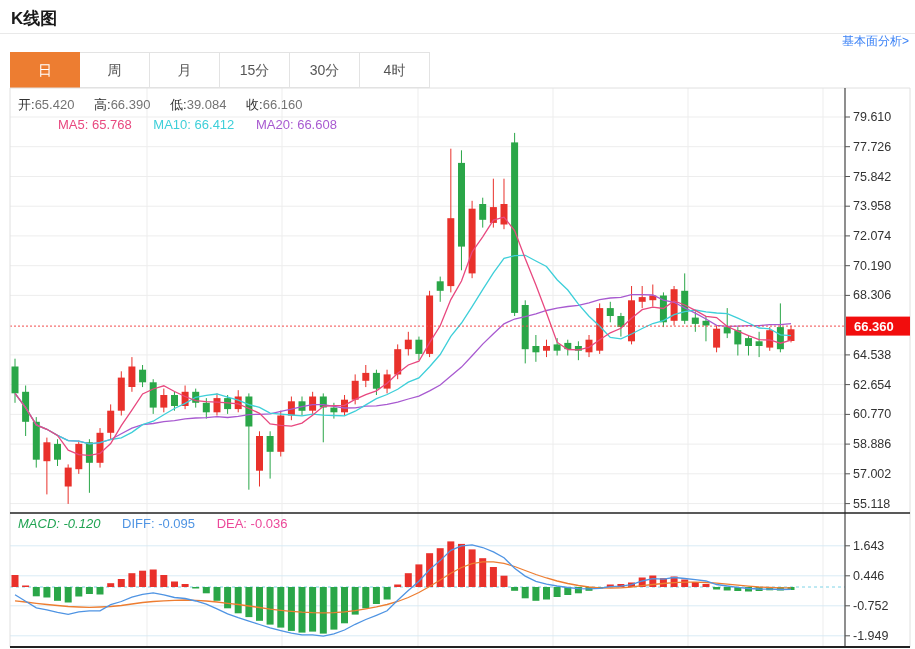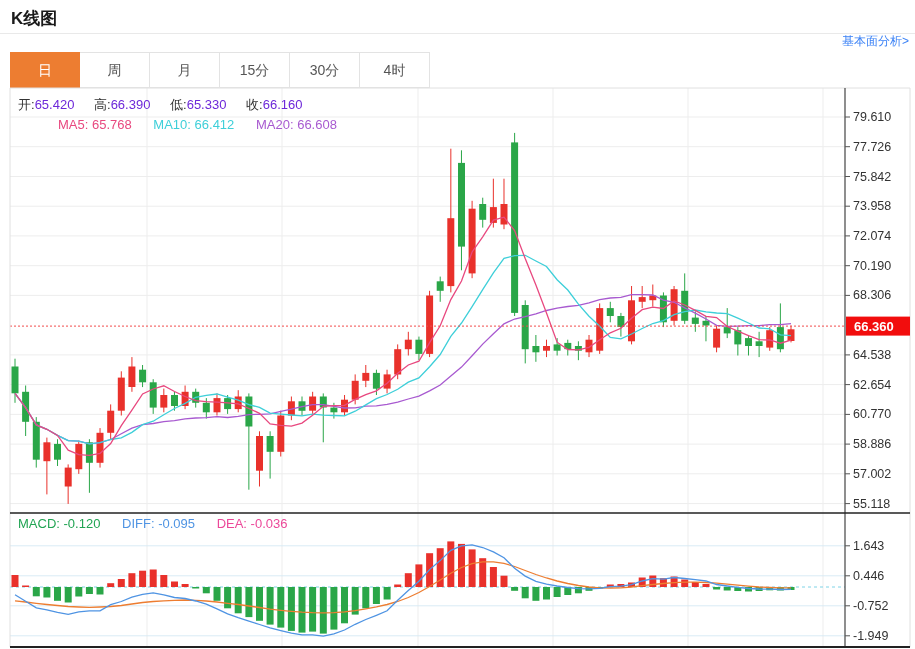--- a/index.html
+++ b/index.html
@@ -8,27 +8,27 @@
   .page-title{position:absolute;left:11px;top:7px;font-size:17px;font-weight:bold;color:#1a1a1a;}
   .fund-link{position:absolute;right:6px;top:9px;font-size:12px;color:#3b82f6;cursor:pointer;margin-top:24px;}
   .hdr-divider{position:absolute;left:0;top:33px;width:915px;height:1px;background:#e9e9e9;}
   .tabbar{position:absolute;left:10px;top:52px;display:flex;}
   .tab{box-sizing:border-box;width:70px;height:36px;line-height:34px;text-align:center;
        font-size:14px;color:#555;background:#fff;border:1px solid #e3e3e3;border-left:none;cursor:pointer;}
   .tab:first-child{border-left:1px solid #e3e3e3;}
   .tab.active{background:#ed7d31;border-color:#ed7d31;color:#fff;}
   .legend-ohlc{position:absolute;left:18px;top:96px;font-size:13px;color:#333;white-space:nowrap;}
   .legend-ohlc .pair{margin-right:16px;}
-  .legend-ohlc .val{color:#6d28d9;}
+  .legend-ohlc .val{color:#737373;}
   .legend-ma{position:absolute;left:18px;top:117px;font-size:13px;white-space:nowrap;}
   .legend-ma .pair{margin-right:18px;}
   .ma5{color:#e8487f;margin-left:40px;} .ma10{color:#3ecfd9;} .ma20{color:#a85ad0;}
   .legend-macd{position:absolute;left:18px;top:516px;font-size:13px;white-space:nowrap;}
   .legend-macd .pair{margin-right:18px;}
-  .c-macd{color:#21a453;} .c-diff{color:#4f94e3;text-align:center;} .c-dea{color:#ec4899;}
+  .c-macd{color:#21a453;font-style:italic;} .c-diff{color:#4f94e3;text-align:center;} .c-dea{color:#ec4899;}
   svg{position:absolute;left:0;top:0;}
 </style>
 </head>
 <body>
 
 <div class="stage">
 
   <div class="page-title">K线图</div>
   <div class="fund-link">基本面分析&gt;</div>
   <div class="hdr-divider"></div>
@@ -335,21 +335,21 @@
       <text x="853" y="609.8" font-size="12.5" font-family="&quot;Liberation Sans&quot;,sans-serif" fill="#333333">-0.752</text>
       <line x1="845" y1="635.8" x2="850" y2="635.8" stroke="#555" stroke-width="1"></line>
       <text x="853" y="639.8" font-size="12.5" font-family="&quot;Liberation Sans&quot;,sans-serif" fill="#333333">-1.949</text>
       <rect x="846" y="316.6" width="64" height="19" fill="#f20d0d"></rect>
       <text x="854" y="330.6" font-size="13" font-weight="bold" font-family="&quot;Liberation Sans&quot;,sans-serif" fill="#fff">66.360</text>
     </svg>
 
   <div class="legend-ohlc">
     <span class="pair"><span>开:</span><span class="val">65.420</span></span>
     <span class="pair"><span>高:</span><span class="val">66.390</span></span>
-    <span class="pair"><span>低:</span><span class="val">65.330</span></span>
+    <span class="pair"><span>低:</span><span class="val">39.084</span></span>
     <span class="pair"><span>收:</span><span class="val">66.160</span></span>
   </div>
 
   <div class="legend-ma">
     <span class="pair ma5"><span>MA5:</span> <span>65.768</span></span>
     <span class="pair ma10"><span>MA10:</span> <span>66.412</span></span>
     <span class="pair ma20"><span>MA20:</span> <span>66.608</span></span>
   </div>
 
   <div class="legend-macd">

